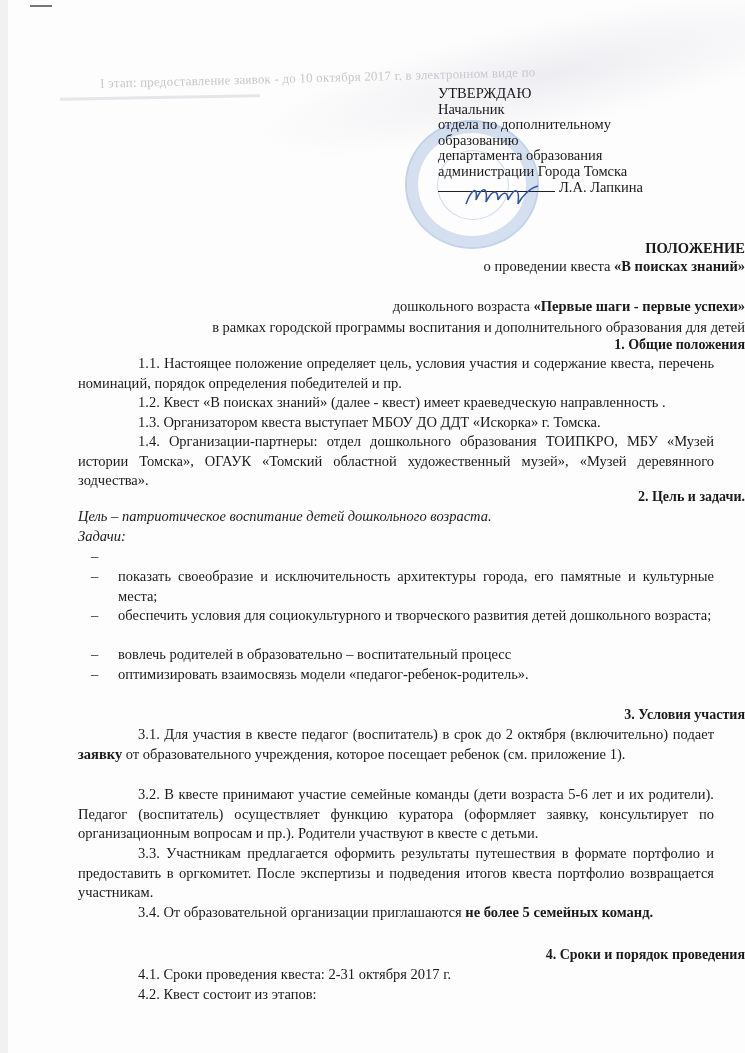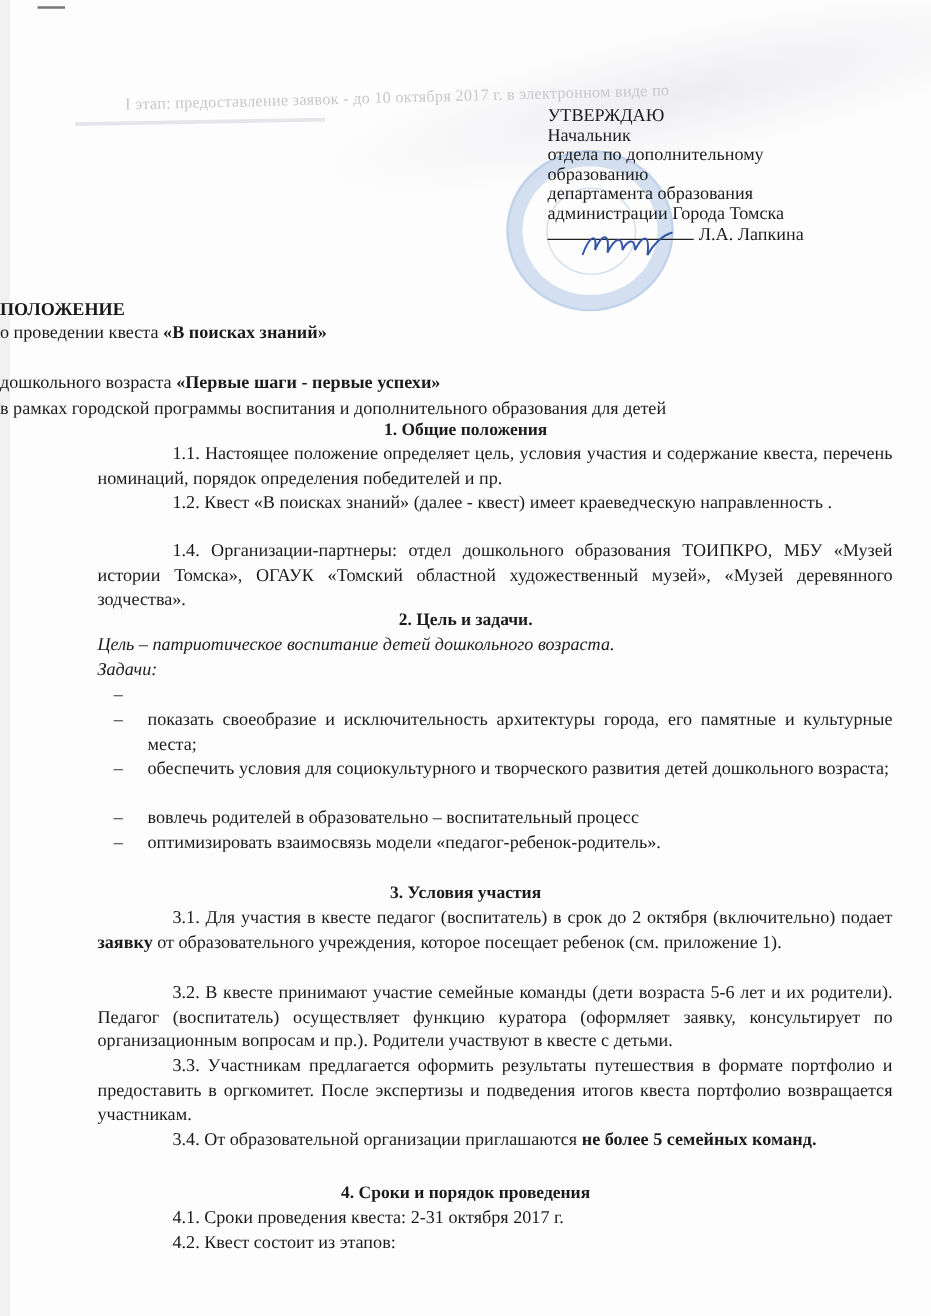--- a/index.html
+++ b/index.html
@@ -28,26 +28,26 @@
   .stamp {
     position:absolute; left:405px; top:120px; width:130px; height:125px;
     border-radius:50%; border:2px solid rgba(120,160,210,0.45);
     box-shadow: inset 0 0 0 9px rgba(255,255,255,0), inset 0 0 0 11px rgba(120,160,210,0.3);
   }
   .stamp-inner {
     position:absolute; left:30px; top:28px; width:70px; height:68px; border-radius:50%;
     border:1px solid rgba(120,160,210,0.35);
   }
   .signature { position:absolute; left:462px; top:182px; }
-  .title-block { position:absolute; left:0; width:745px; text-align:left; font-size:14.5px; }
+  .title-block { position:absolute; left:0; width:745px; text-align:right; font-size:14.5px; }
   .title { top:240px; font-weight:bold; }
   .subtitle { top:258px; }
   .subtitle2 { top:279px;margin-top:40px; }
   .subtitle3 { top:298px; }
-  .h { position:absolute; left:0; width:745px; text-align:center; font-weight:bold; font-size:14px; }
+  .h { position:absolute; left:0; width:745px; text-align:right; font-weight:bold; font-size:14px; }
   .p {
     position:absolute; left:78px; width:636px; font-size:14.5px; line-height:19.5px;
     text-align:justify; text-indent:60px;
   }
   .p.noind { text-indent:0;font-style:italic; }
   .li { position:absolute; left:118px; width:596px; font-size:14.5px; line-height:19.5px; text-align:justify; }
   .dash { position:absolute; left:-27px; top:0; }
   b { font-weight:bold; }
 </style>
 </head>
@@ -79,20 +79,21 @@
   </svg>
 
   <div class="title-block title">ПОЛОЖЕНИЕ</div>
   <div class="title-block subtitle"><span>о проведении   квеста </span><b>«В поисках знаний»</b></div>
   <div class="title-block subtitle2">в рамках городской программы воспитания и дополнительного образования для детей</div>
   <div class="title-block subtitle3"><span>дошкольного возраста </span><b>«Первые шаги - первые успехи»</b></div>
 
   <div class="h" style="top:337px">1. Общие положения</div>
   <div class="p" style="top:354px">1.1. Настоящее положение определяет цель, условия участия и содержание  квеста, перечень номинаций, порядок определения победителей и пр.</div>
   <div class="p" style="top:393px">1.2. Квест «В поисках знаний» (далее - квест) имеет краеведческую направленность .</div>
+  <div class="p" style="top:413px">1.3. Организатором квеста выступает МБОУ ДО ДДТ «Искорка» г. Томска.</div>
   <div class="p" style="top:432px">1.4. Организации-партнеры: отдел дошкольного образования ТОИПКРО, МБУ «Музей истории Томска», ОГАУК «Томский областной художественный музей», «Музей деревянного зодчества».</div>
 
   <div class="h" style="top:489px">2. Цель и задачи.</div>
   <div class="p noind" style="top:507px">Цель – патриотическое воспитание детей дошкольного возраста.</div>
   <div class="p noind" style="top:527px">Задачи:</div>
   <div class="li" style="top:547px"><span class="dash">–</span></div>
   <div class="li" style="top:567px"><span class="dash">–</span><span>показать своеобразие и исключительность архитектуры города, его  памятные и культурные места;</span></div>
   <div class="li" style="top:606px"><span class="dash">–</span><span>обеспечить условия для социокультурного и творческого развития детей дошкольного возраста;</span></div>
   <div class="li" style="top:645px"><span class="dash">–</span><span>вовлечь  родителей в образовательно – воспитательный процесс</span></div>
   <div class="li" style="top:665px"><span class="dash">–</span><span>оптимизировать взаимосвязь модели «педагог-ребенок-родитель».</span></div>

